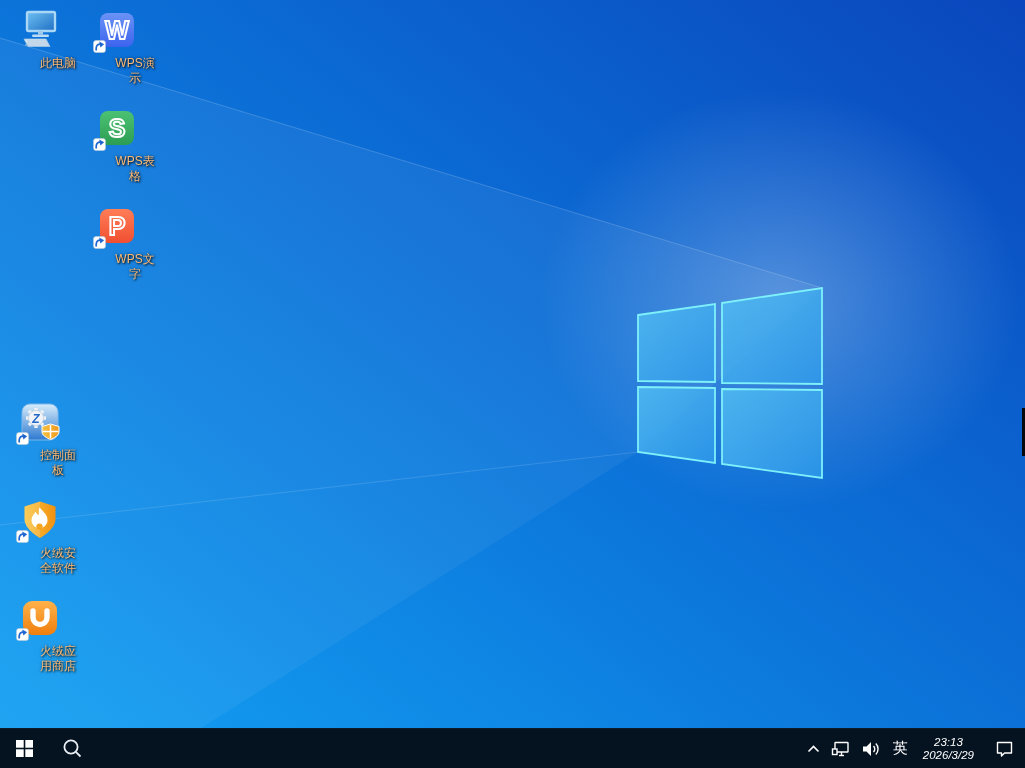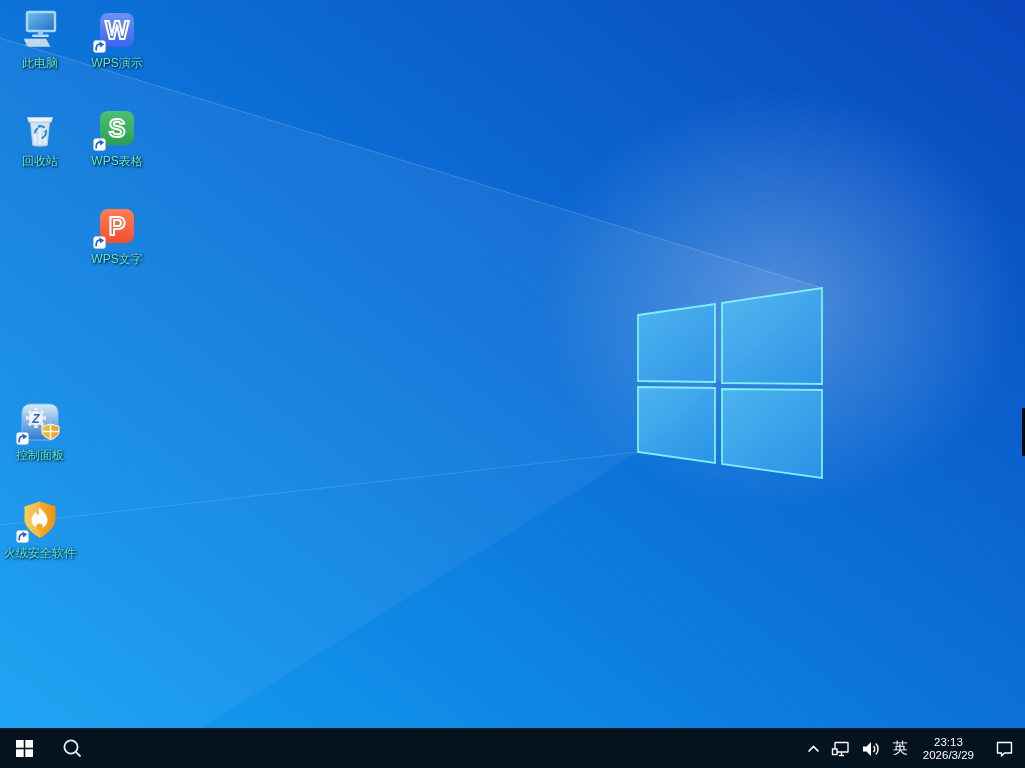--- a/index.html
+++ b/index.html
@@ -9,36 +9,37 @@
   
   #wallpaper { position:absolute; inset:0; width:1025px; height:768px; z-index:0; }
 
   
   .desktop-icons { position:absolute; inset:0; z-index:2; }
   .di { position:absolute; width:76px; text-align:center; cursor:default; }
   .di .art { position:relative; width:44px; height:44px; margin:0 auto; }
   .di .art svg.main { width:44px; height:44px; display:block; }
   .di .badge { position:absolute; left:-2px; bottom:-1px; width:13px; height:13px; }
   .di .lbl {
-    margin-top:4px; color:#5eead4; font-size:12px; line-height:15px;
+    margin-top:4px; color:#fdba74; font-size:12px; line-height:15px;
     text-shadow:1px 1px 2px rgba(0,0,0,.85), 0 0 3px rgba(0,0,0,.5);
+    margin-left:36px;
   }
 
   
   #taskbar {
     position:absolute; left:0; bottom:0; width:1025px; height:40px;
     background:#05121f; display:flex; align-items:stretch; z-index:10;
     border-top:1px solid rgba(255,255,255,.04);
   }
   .tb-btn { width:48px; display:flex; align-items:center; justify-content:center; }
   .tb-spacer { flex:1; }
   .tray { display:flex; align-items:stretch; }
   .tray-item { display:flex; align-items:center; justify-content:center; padding:0 5px; color:#fff; }
   .lang { font-size:15px; padding:0 7px; }
-  .clock { flex-direction:column; line-height:13px; font-size:11.5px; padding:0 8px; text-align:left; }
+  .clock { flex-direction:column; line-height:13px; font-size:11.5px; padding:0 8px; text-align:left;font-style:italic; }
   .notif { padding:0 11px 0 9px; margin-left:4px; }
 
   
   #edge-sliver { position:absolute; right:0; top:408px; width:3px; height:48px; background:#05080c; z-index:3; }
 </style>
 </head>
 <body>
 
 <svg id="wallpaper" viewBox="0 0 1025 768" preserveAspectRatio="none">
   <defs>
@@ -127,38 +128,20 @@
         <rect x="9" y="4" width="28" height="19" rx="1.5" fill="url(#scr)" stroke="#a9d7f5" stroke-width="2.4"></rect>
         <rect x="20" y="23" width="5" height="3.5" fill="#9fccec"></rect>
         <rect x="14" y="26.5" width="17" height="2.4" rx="1.2" fill="#bcdcf4"></rect>
         <path d="M6,31 h22 l4,7.5 H10 z" fill="#dceaf6" stroke="#9cc3e0" stroke-width="0.8"></path>
         <path d="M9,33 h20 M8,35 h22 M7,37 h24" stroke="#a9c6dd" stroke-width="1"></path>
       </svg>
     </div>
     <div class="lbl">此电脑</div>
   </div>
 
-  <div class="di" style="left:2px; top:106px">
-    <div class="art">
-      <svg class="main" viewBox="0 0 44 44">
-        <path d="M12.5,16 h19 l-2.3,23.2 c-.1,1.1 -14.3,1.1 -14.4,0 z" fill="#dde9f2" fill-opacity="0.93" stroke="#b6cfdf" stroke-width="1"></path>
-        <path d="M9.5,11.5 h25 l-1.2,4.5 H10.7 z" fill="#eef5fa" stroke="#b6cfdf" stroke-width="1"></path>
-        <path d="M17,20 v17 M22,20 v18 M27,20 v17" stroke="#ffffff" stroke-opacity="0.8" stroke-width="1.4"></path>
-        <g stroke="#2f86d6" stroke-width="2" fill="none">
-          <path d="M17.2,27.5 a5.6,5.6 0 0 1 2.6,-5.3"></path>
-          <path d="M21.3,20.6 a5.6,5.6 0 0 1 5.6,1.1"></path>
-          <path d="M27.4,24.8 a5.6,5.6 0 0 1 -2.1,6.5"></path>
-        </g>
-        <path d="M19.2,20.2 l3.2,-1.6 -.4,3.6 z" fill="#2f86d6"></path>
-        <path d="M28.6,23.2 l.8,3.6 -3.3,-1.3 z" fill="#2f86d6"></path>
-        <path d="M26.4,32.3 l-3.6,.6 2,-3 z" fill="#2f86d6"></path>
-      </svg>
-    </div>
-    <div class="lbl">回收站</div>
-  </div>
 
 
 
   <div class="di" style="left:2px; top:400px">
     <div class="art">
       <svg class="main" viewBox="0 0 44 44">
         <rect x="4" y="4" width="36" height="36" rx="8" fill="url(#drvG)" stroke="#7cb7e8" stroke-width="1"></rect>
         <g stroke="#eef3f8" stroke-width="3.4">
           <line x1="23.5" y1="18" x2="28" y2="18"></line>
             <line x1="18" y1="12.5" x2="18" y2="8"></line>
@@ -189,20 +172,32 @@
         <path d="M21.5,9.5 c4.8,5.2 8,7.8 8,12.4 c0,4.6 -3.6,8.1 -8,8.1 c-4.4,0 -8,-3.5 -8,-8.1 c0,-3.1 2.1,-5.6 4.2,-8.2 c.9,1.9 1.7,2.9 3.1,3.3 c.4,-2.6 -.6,-4.8 .7,-7.5 z" fill="#ffffff"></path>
         <path d="M21.5,25.5 c1.9,0 3.2,1.3 3.2,3.1 a3.2,3.2 0 0 1 -6.4,0 c0,-1.8 1.3,-3.1 3.2,-3.1 z" fill="#f5a723"></path>
       </svg>
       <svg class="badge" viewBox="0 0 13 13">
           <use href="#shortcut-arrow"></use>
         </svg>
     </div>
     <div class="lbl">火绒安全软件</div>
   </div>
 
+  <div class="di" style="left:2px; top:596px">
+    <div class="art">
+      <svg class="main" viewBox="0 0 44 44">
+        <rect x="5" y="5" width="34" height="34" rx="9" fill="url(#hrO)"></rect>
+        <path d="M15,15 v6.5 a7,7 0 0 0 14,0 V15" stroke="#ffffff" stroke-width="5.4" fill="none" stroke-linecap="round"></path>
+      </svg>
+      <svg class="badge" viewBox="0 0 13 13">
+          <use href="#shortcut-arrow"></use>
+        </svg>
+    </div>
+    <div class="lbl">火绒应用商店</div>
+  </div>
 
   <div class="di" style="left:79px; top:8px">
     <div class="art">
       <svg class="main" viewBox="0 0 44 44">
         <rect x="5" y="5" width="34" height="34" rx="8" fill="url(#wpsW)"></rect>
         <text x="22" y="31" font-size="25" font-weight="bold" fill="none" stroke="#ffffff" stroke-width="2" text-anchor="middle" font-family="Liberation Sans, sans-serif">W</text>
       </svg>
       <svg class="badge" viewBox="0 0 13 13">
           <use href="#shortcut-arrow"></use>
         </svg>

